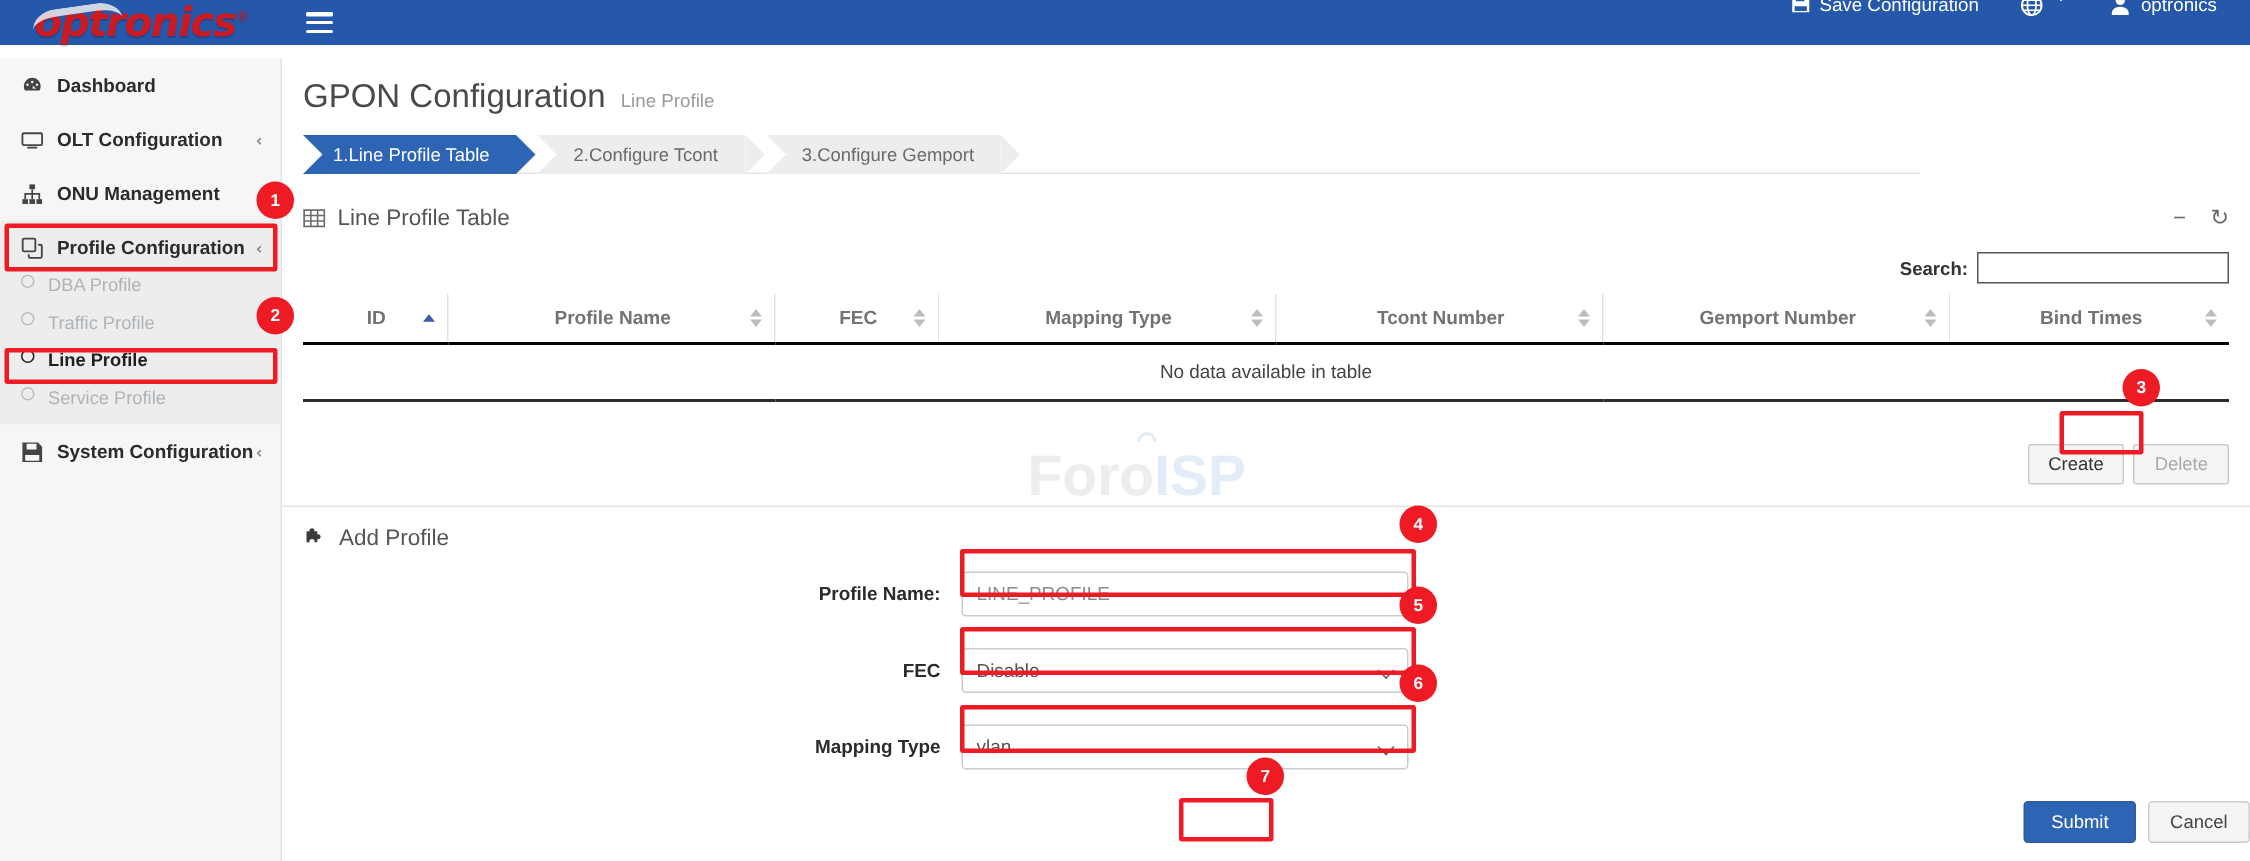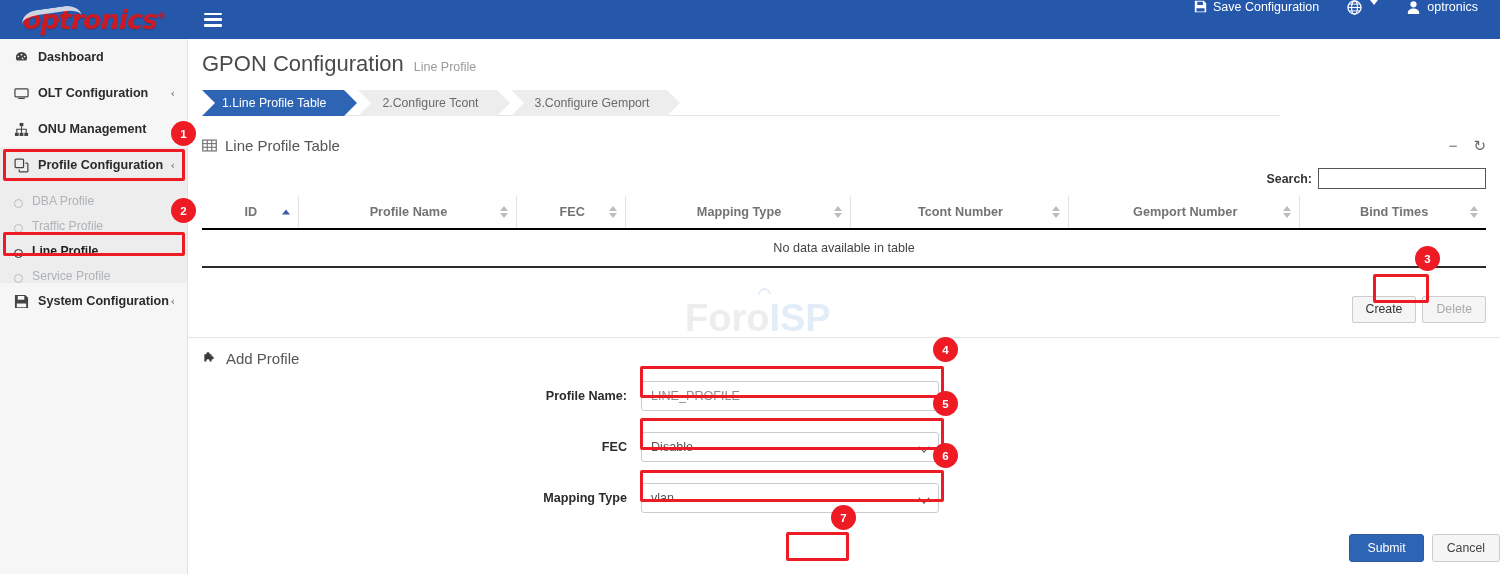--- a/index.html
+++ b/index.html
@@ -9,21 +9,21 @@
     overflow: hidden;
     font-family: "Liberation Sans", sans-serif;
     background: #ffffff;
     color: #333;
   }
   #app { position: relative; width: 1500px; height: 574px; }
 
   
   .header {
     position: absolute; top: 0; left: 0;
-    width: 1500px; height: 39px;
+    width: 1500px; height: 30px;
     background: #2557ab;
     display: flex; align-items: center;
   }
   .brand {
     width: 188px; height: 39px;
     display: flex; align-items: center; justify-content: center;
     position: relative;
   }
   .brand-text {
     font-family: "DejaVu Sans", sans-serif;
@@ -95,21 +95,21 @@
     width: 18px; margin-right: 8px;
     display: inline-flex; align-items: center; justify-content: center;
     color: #444;
   }
   .nav-item .chev {
     margin-left: auto; font-size: 11px; color: #888;
     font-family: "DejaVu Sans", sans-serif;
   }
   .nav-item.active-parent { background: #ededed; }
   .sub-item {
-    display: flex; align-items: flex-end;
+    display: flex; align-items: flex-start;
     height: 25px; padding: 0 12px 0 14px;
     font-size: 12.2px; color: #aeb3b8;
     cursor: pointer; background: #ededed;
   }
   .sub-item .dot {
     width: 9px; height: 9px; border-radius: 50%;
     border: 1.6px solid #b9bec3;
     margin-right: 9px; flex: none;
   }
   .sub-item.active { color: #1f1f1f; font-weight: bold; }

